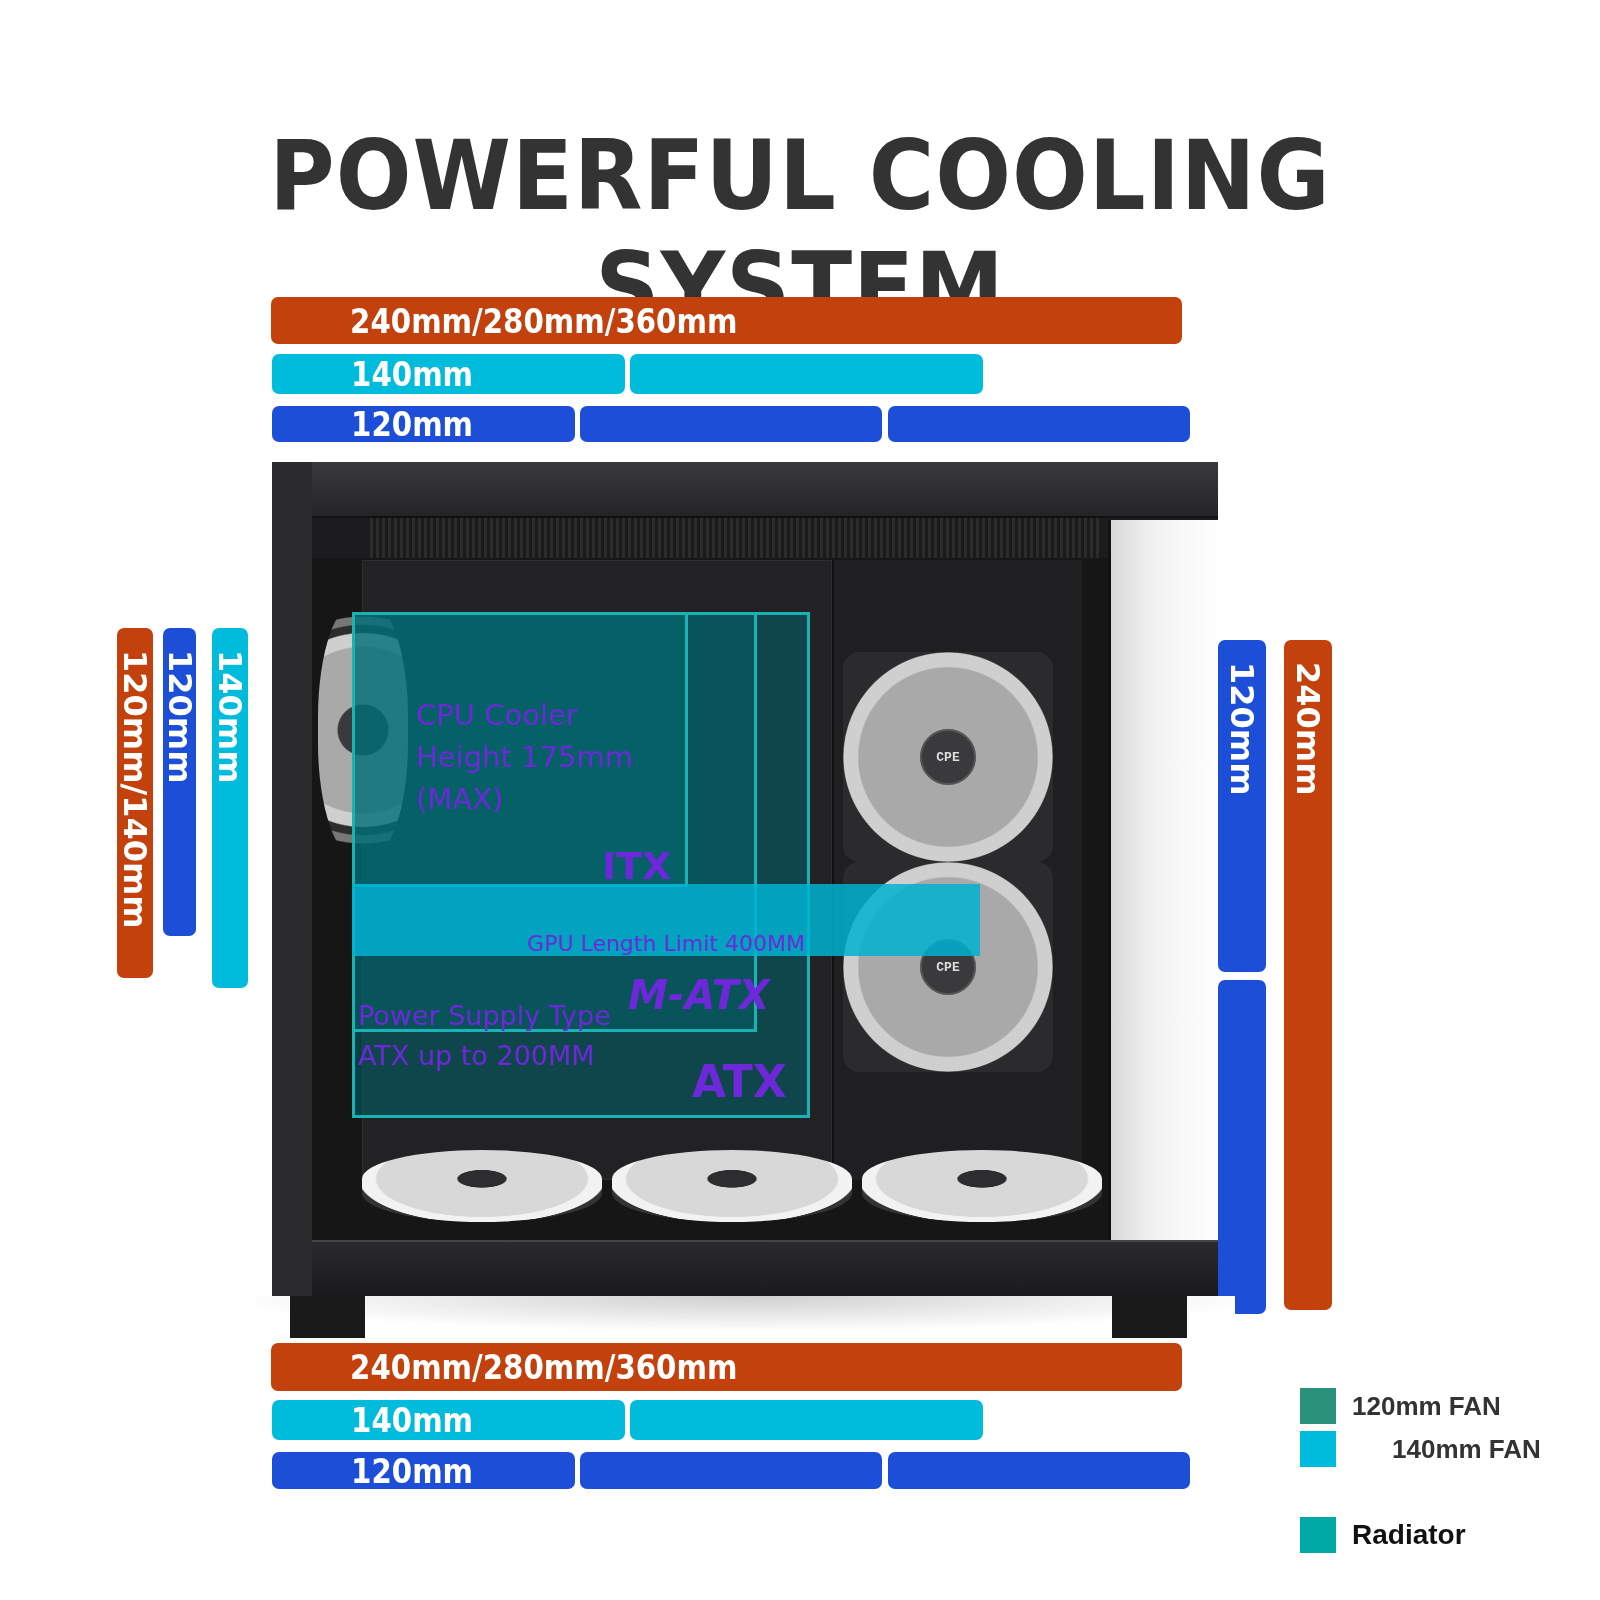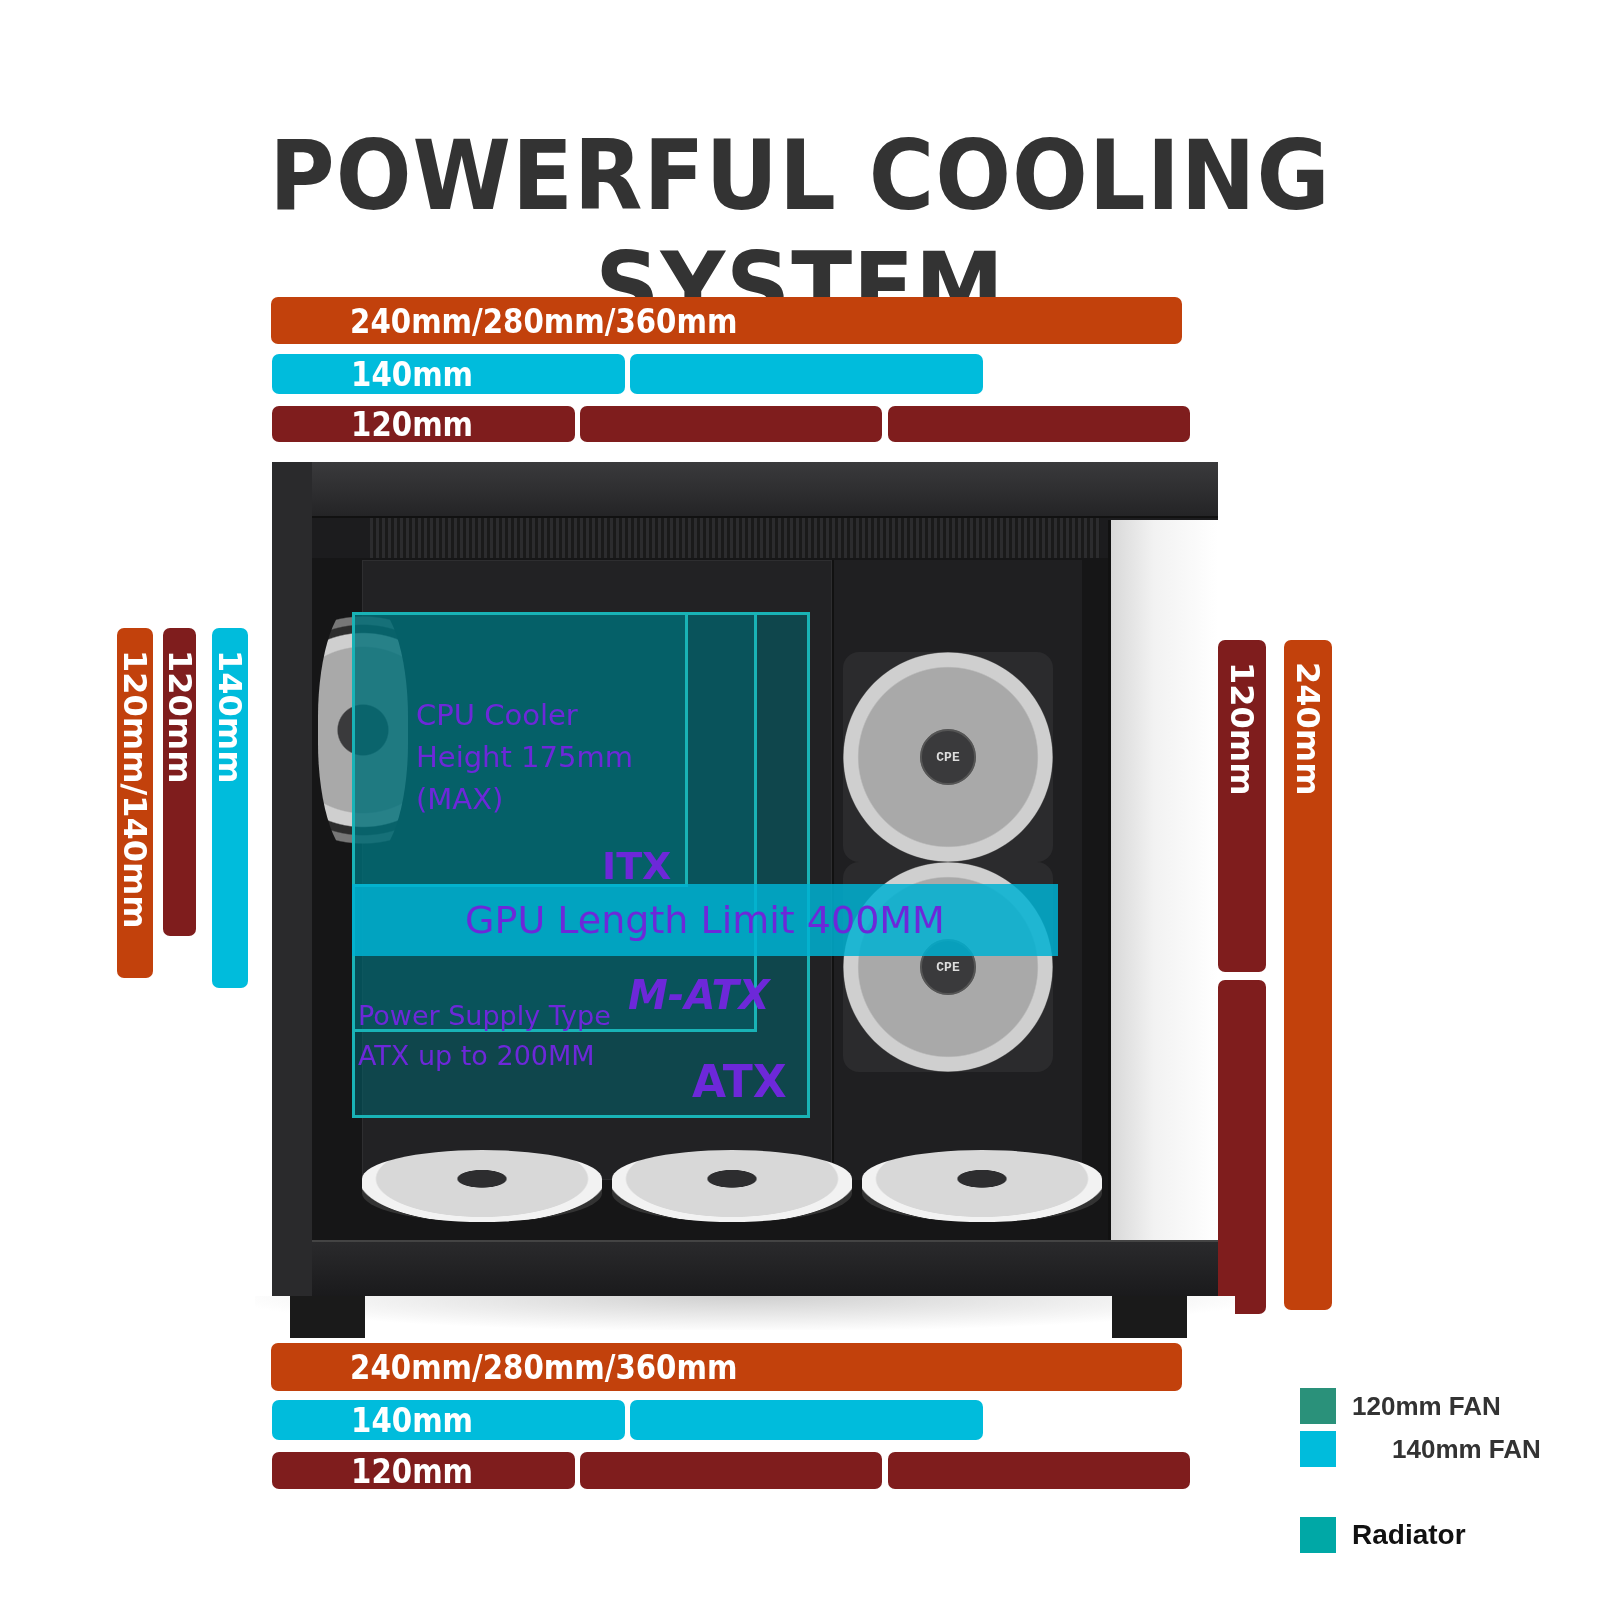--- a/index.html
+++ b/index.html
@@ -10,21 +10,21 @@
   .title {
     left: 0; top: 120px; width: 1600px; text-align: center;
     font-family: "DejaVu Sans", sans-serif; font-weight: bold; font-size: 96px;
     color: #333333; letter-spacing: 1px; transform: scaleX(0.93); transform-origin: center;
   }
 
   .bar { position: absolute; border-radius: 7px; color: #fff; font-weight: bold;
     font-family: "DejaVu Sans", sans-serif; display: flex; align-items: center; }
   .rad { background: #c2410c; }
   .f140 { background: #00bcdc; }
-  .f120 { background: #7f1d1d; }
+  .f120 { background: #1d4ed8; }
   .bar .lbl { padding-left: 92px; font-size: 34px; transform: scaleX(0.86); transform-origin: left center; white-space: nowrap; }
 
   .vbar { position: absolute; border-radius: 7px; color: #fff; font-weight: bold;
     font-family: "DejaVu Sans", sans-serif; }
   .vbar .vlbl { position: absolute; top: 22px; left: 50%; writing-mode: vertical-rl;
     transform: translateX(-50%); font-size: 32px; white-space: nowrap; }
 
   
   .case { left: 272px; top: 462px; width: 946px; height: 830px; background: #1c1c1e; }
   .case-topbar { left: 272px; top: 462px; width: 946px; height: 56px; background: linear-gradient(#3a3a3c,#242426); border-bottom: 2px solid #111; }
@@ -44,22 +44,22 @@
     border-radius: 50%; background: #3a3a3c; border: 2px solid #555; color: #ddd;
     font-size: 13px; font-weight: bold; display: flex; align-items: center; justify-content: center; font-family: Liberation Mono, monospace; }
   .fan-frame { position: absolute; background: #2b2b2d; border-radius: 16px; }
 
   .bfan { position: absolute; width: 240px; height: 72px; border-radius: 50% / 40%;
     background: radial-gradient(ellipse at 50% 40%, #2d2d2f 0 14%, #d8d8d8 15% 62%, #f2f2f2 63% 72%, #333 73%); }
 
   .ov-atx { left: 352px; top: 612px; width: 458px; height: 506px; border: 3px solid #19b3b6; background: rgba(0,100,110,0.55); }
   .ov-matx { left: 352px; top: 612px; width: 405px; height: 420px; border: 3px solid #19b3b6; background: rgba(0,110,120,0.35); }
   .ov-itx { left: 352px; top: 612px; width: 336px; height: 275px; border: 3px solid #19b3b6; background: rgba(0,120,128,0.35); }
-  .gpu-band { left: 352px; top: 884px; width: 706px; height: 72px; background: rgba(0,178,210,0.85); color: #fff;
-    font-size: 38px; display: flex; align-items: center; justify-content: center; }
+  .gpu-band { left: 352px; top: 884px; width: 628px; height: 72px; background: rgba(0,178,210,0.85); color: #fff;
+    font-size: 22px; display: flex; align-items: flex-end; justify-content: center; }
   .ov-text { color: #6d28d9; font-family: "DejaVu Sans", sans-serif; }
   .cpu-text { left: 416px; top: 694px; font-size: 29px; line-height: 42px; }
   .itx-lbl { left: 602px; top: 816px; font-size: 38px; font-weight: bold; margin-top: 28px; }
   .matx-lbl { left: 628px; top: 972px; font-size: 40px; font-weight: bold; font-style: italic; }
   .atx-lbl { left: 692px; top: 1056px; font-size: 44px; font-weight: bold; }
   .psu-text { left: 358px; top: 996px; font-size: 27px; line-height: 40px; }
 
   .legend-item { position: absolute; left: 1300px; display: flex; align-items: center; }
   .legend-sw { width: 36px; height: 36px; }
   .legend-text { margin-left: 16px; font-size: 26px; color: #333; font-weight: bold; }

